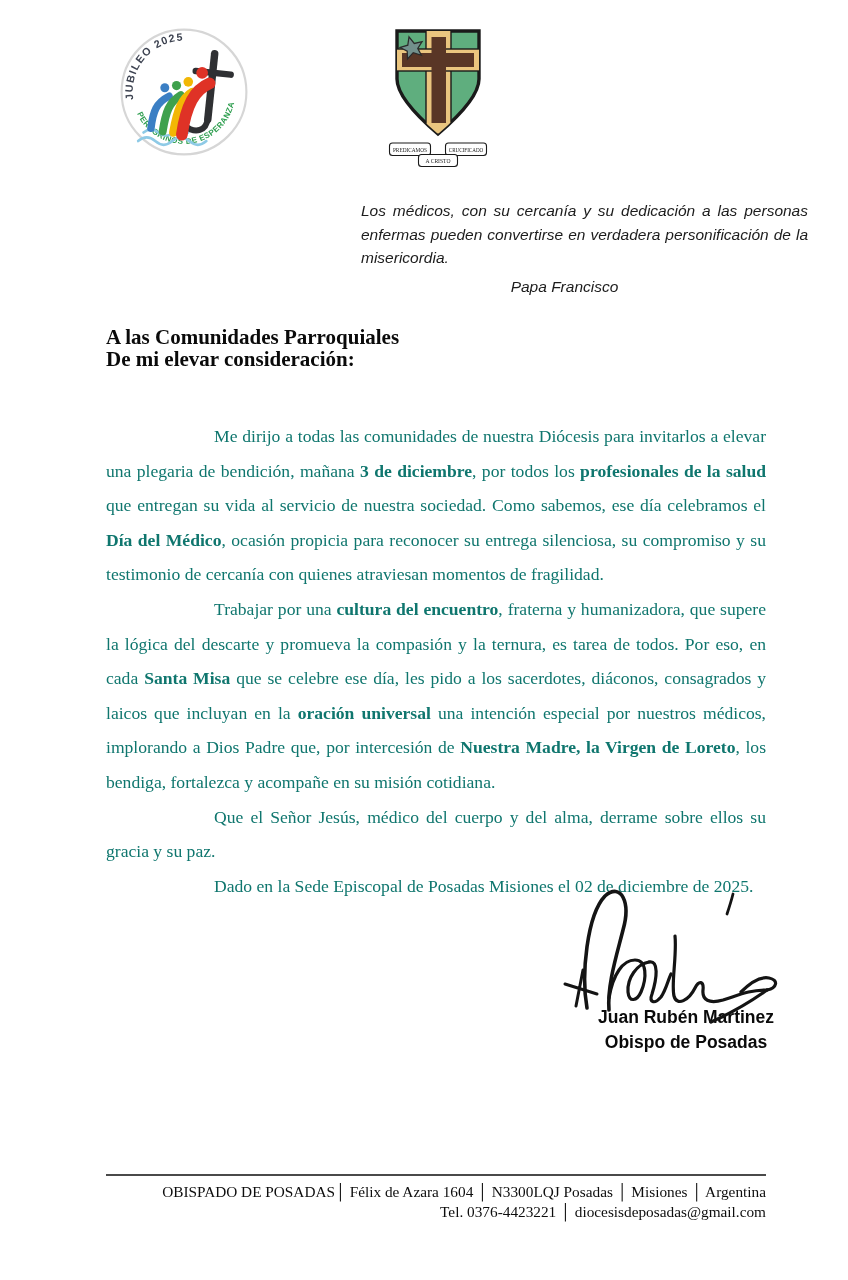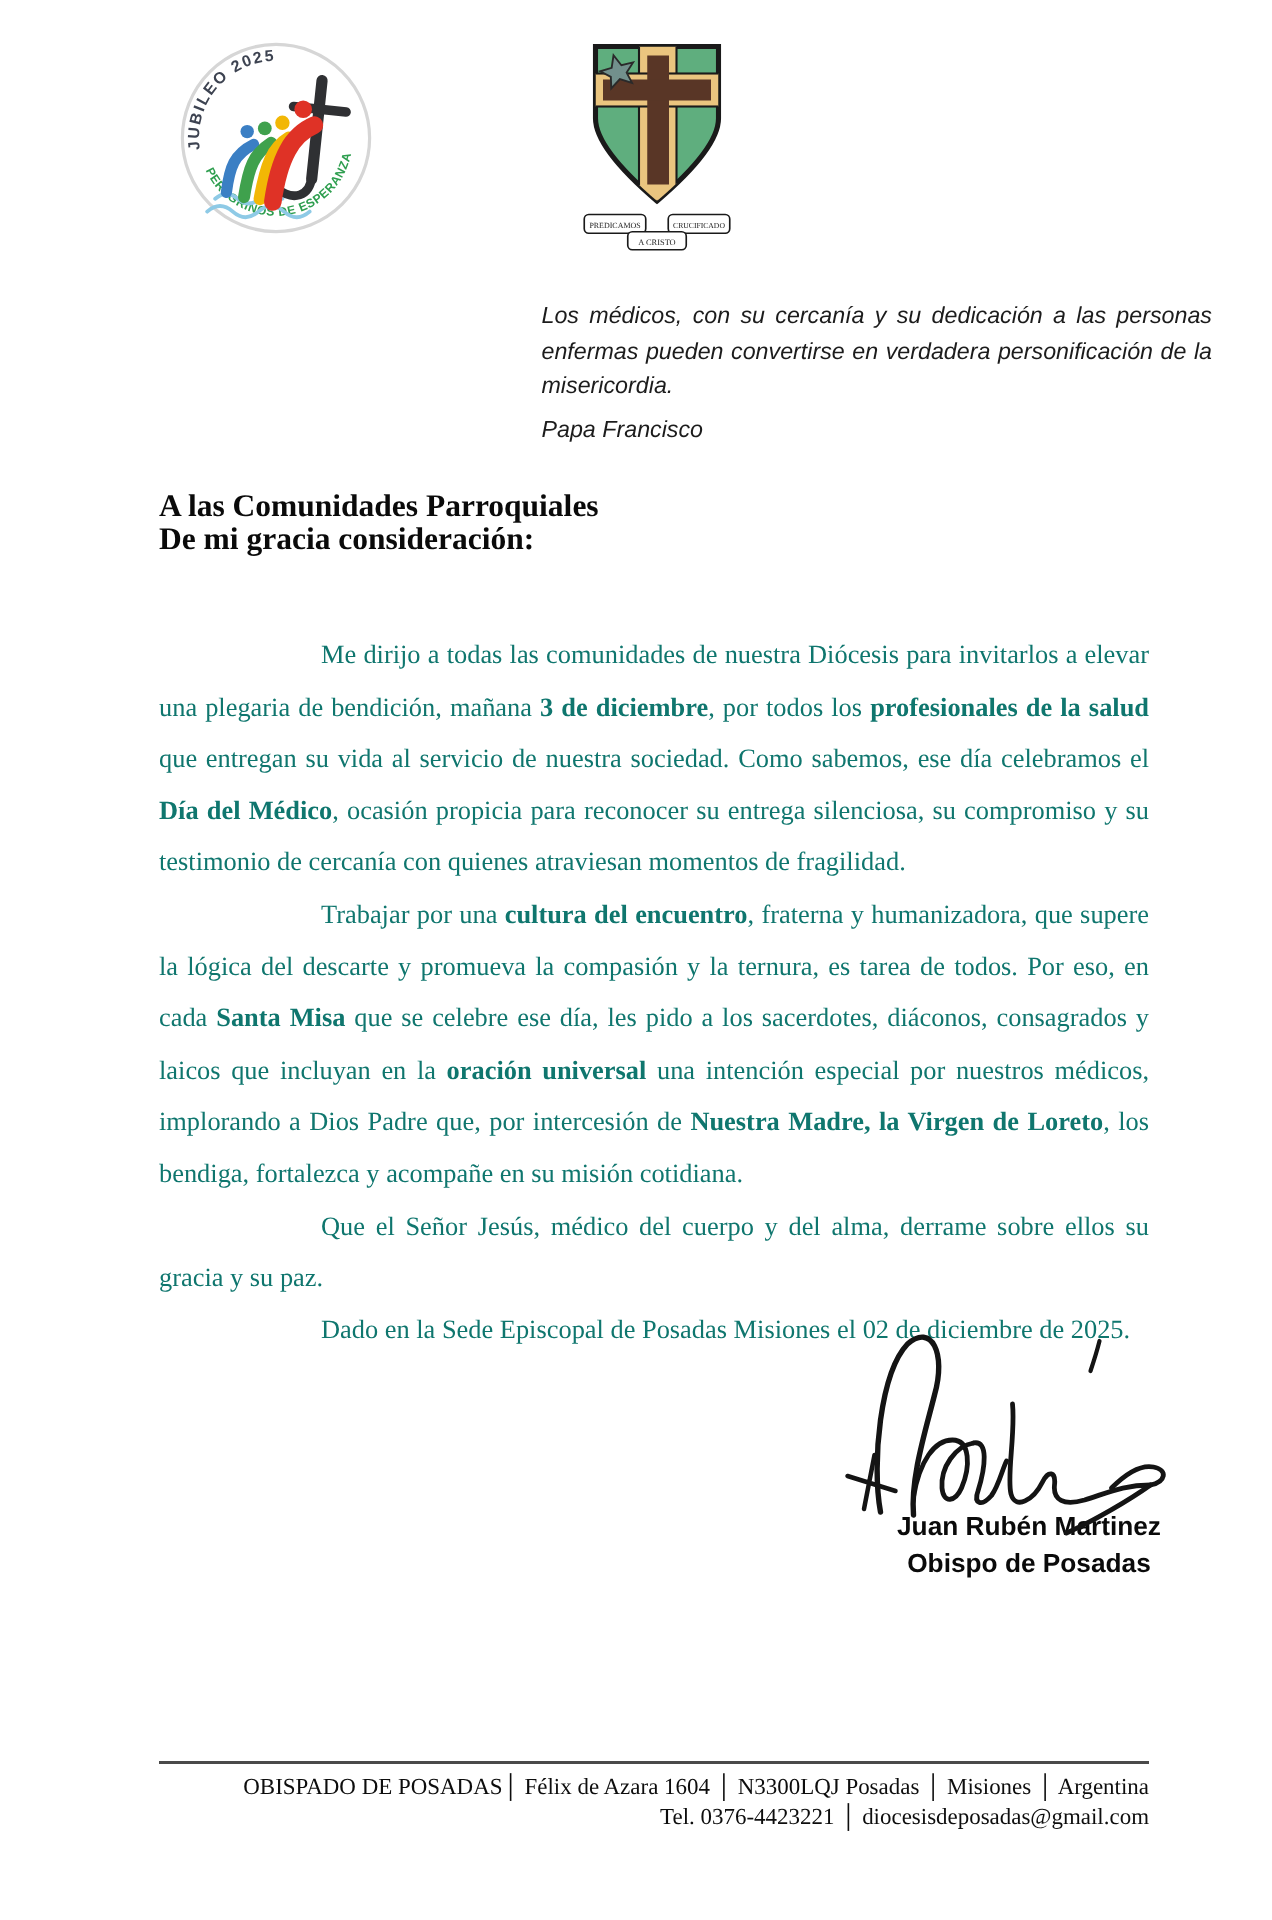--- a/index.html
+++ b/index.html
@@ -10,21 +10,21 @@
   }
   
   .jubilee-logo{position:absolute;left:120px;top:28px;width:128px;height:128px;}
   .crest-logo{position:absolute;left:384px;top:24px;width:108px;height:148px;}
   
   .quote-block{
     position:absolute;left:318px;top:199px;width:447px;
     font-family:"Liberation Sans", sans-serif;font-style:italic;
     font-size:15.5px;line-height:23.5px;text-align:justify;color:#1c1c1c;margin-left:43px;
   }
-  .quote-attribution{text-align:left;padding-right:40px;margin-top:5px;}
+  .quote-attribution{text-align:center;padding-right:40px;margin-top:5px;}
   
   .addressee{
     position:absolute;left:106px;top:327px;
     font-weight:bold;font-size:21px;line-height:21.5px;color:#0a0a0a;
   }
   
   .letter-body{
     position:absolute;left:106px;top:419px;width:660px;
     font-size:17.6px;line-height:34.6px;text-align:justify;color:#0f766e;
   }
@@ -116,21 +116,21 @@
     </g>
   </svg>
 
   <div class="quote-block">
     <div>Los médicos, con su cercanía y su dedicación a las personas enfermas pueden convertirse en verdadera personificación de la misericordia.</div>
     <div class="quote-attribution">Papa Francisco</div>
   </div>
 
   <div class="addressee">
       <div>A las Comunidades Parroquiales</div>
-      <div>De mi gracia consideración:</div>
+      <div>De mi elevar consideración:</div>
     </div>
 
   <div class="letter-body">
       <p><span>Me dirijo a todas las comunidades de nuestra Diócesis para invitarlos a elevar una plegaria de bendición, mañana </span><b>3 de diciembre</b><span>, por todos los </span><b>profesionales de la salud</b><span> que entregan su vida al servicio de nuestra sociedad. Como sabemos, ese día celebramos el </span><b>Día del Médico</b><span>, ocasión propicia para reconocer su entrega silenciosa, su compromiso y su testimonio de cercanía con quienes atraviesan momentos de fragilidad.</span></p>
       <p><span>Trabajar por una </span><b>cultura del encuentro</b><span>, fraterna y humanizadora, que supere la lógica del descarte y promueva la compasión y la ternura, es tarea de todos. Por eso, en cada </span><b>Santa Misa</b><span> que se celebre ese día, les pido a los sacerdotes, diáconos, consagrados y laicos que incluyan en la </span><b>oración universal</b><span> una intención especial por nuestros médicos, implorando a Dios Padre que, por intercesión de </span><b>Nuestra Madre, la Virgen de Loreto</b><span>, los bendiga, fortalezca y acompañe en su misión cotidiana.</span></p>
       <p><span>Que el Señor Jesús, médico del cuerpo y del alma, derrame sobre ellos su gracia y su paz.</span></p>
       <p><span>Dado en la Sede Episcopal de Posadas Misiones el 02 de diciembre de 2025.</span></p>
     </div>
 
   <svg class="signature-scrawl" viewBox="0 0 252 152">

